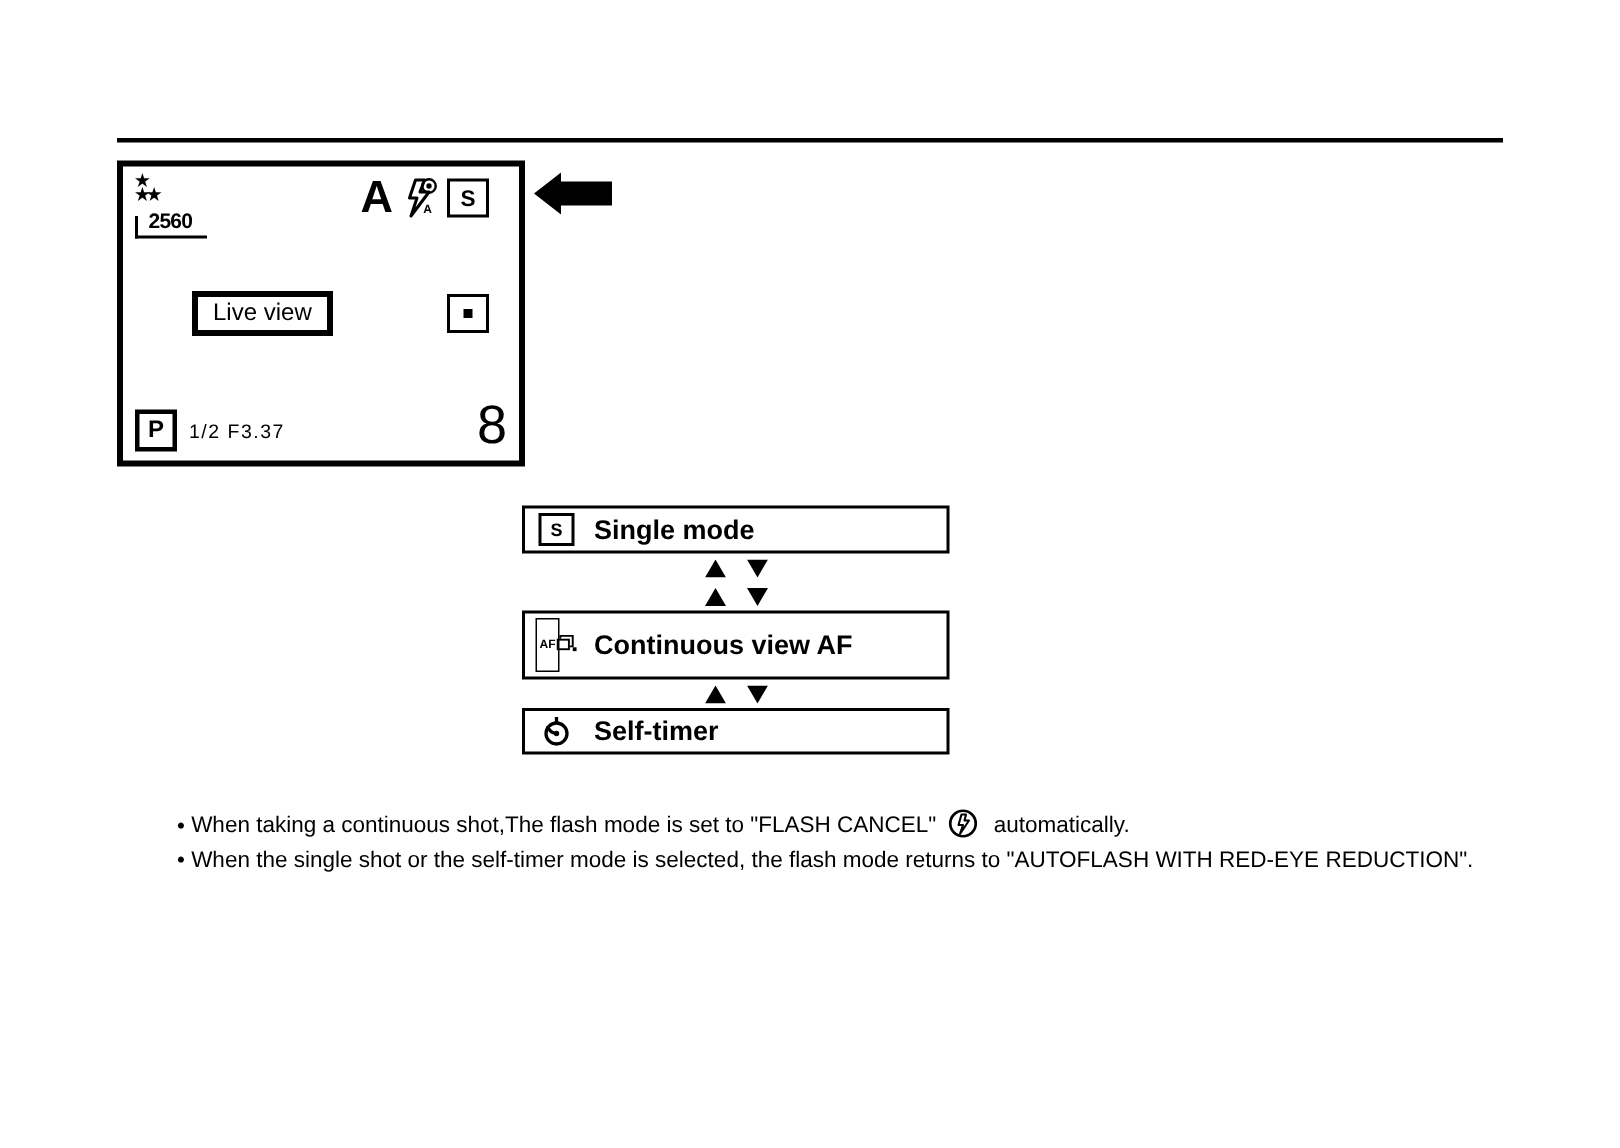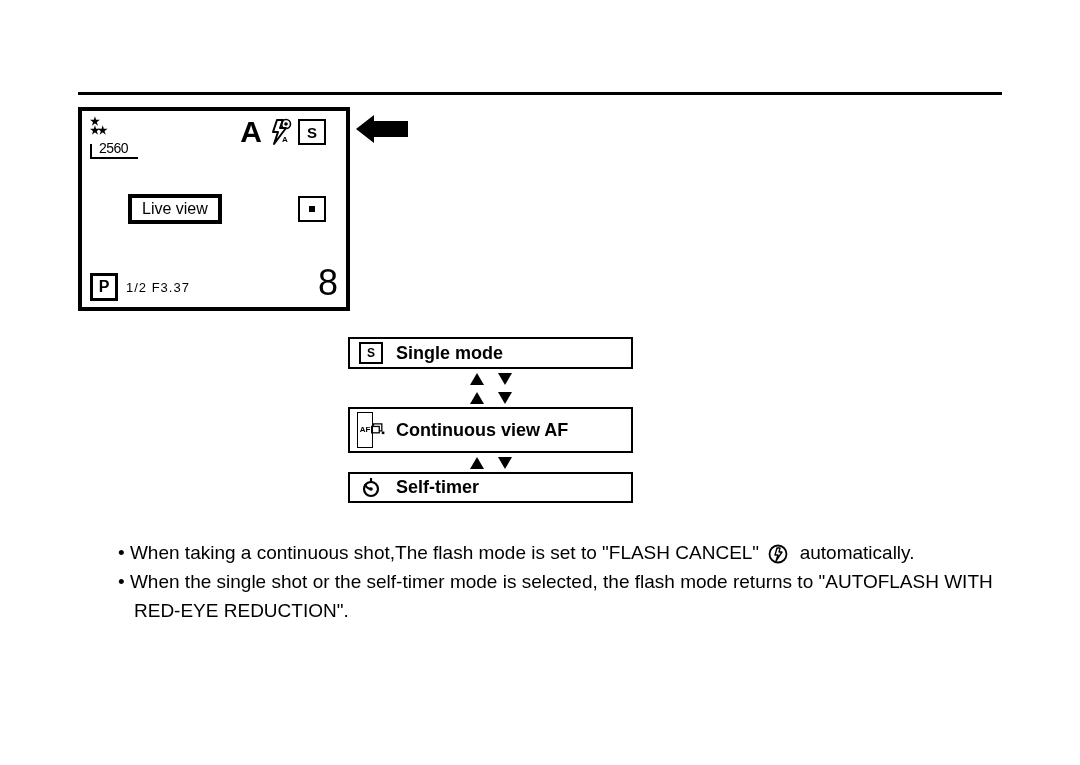--- a/index.html
+++ b/index.html
@@ -71,21 +71,21 @@
   }
   .size-tag::after {
     content: "";
     position: absolute;
     left: 0; bottom: 0;
     height: 15px;
     border-left: 2px solid #000;
   }
   .size-tag span {
     font-size: 14px;
-    font-weight: 400;
+    font-weight: 700;
     letter-spacing: -0.5px;
     text-align: right;
   }
   .mode-icons {
     display: flex;
     align-items: center;
     gap: 6px;
     margin-right: 12px;
   }
   .mode-a {
@@ -213,21 +213,21 @@
     padding: 12px 2px;
     line-height: 10px;
   }
   .af-badge .burst-mini {
     margin-left: -2px;
   }
 
   
   .notes {
     margin-top: 36px;
-    font-size: 19px;
+    font-size: 15px;
     line-height: 1.5;
   }
   .notes li {
     list-style: none;
     text-indent: -16px;
     padding-left: 16px;
     margin-bottom: 0;
   }
   .notes li::before {
     content: "• ";

